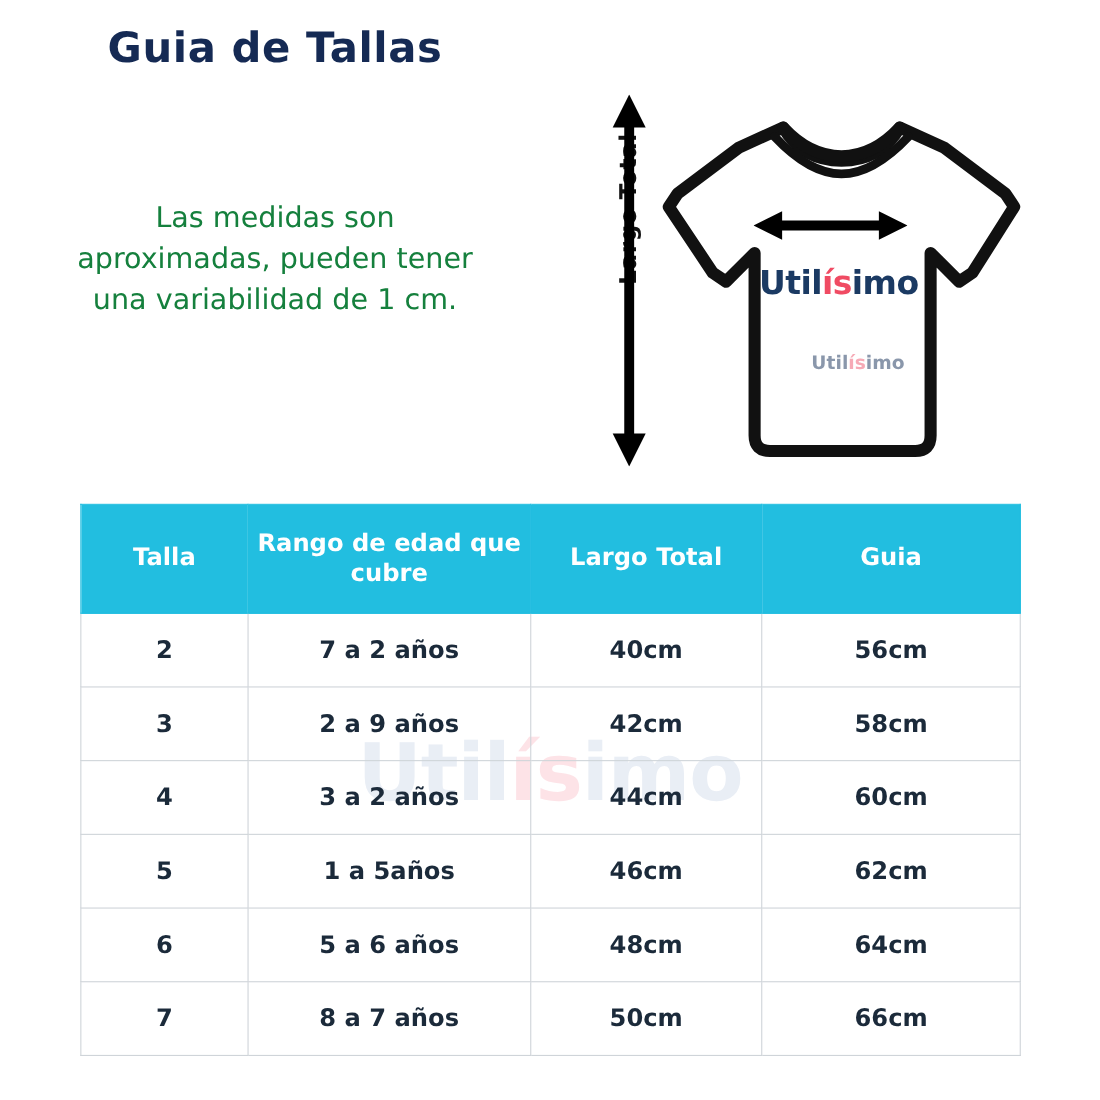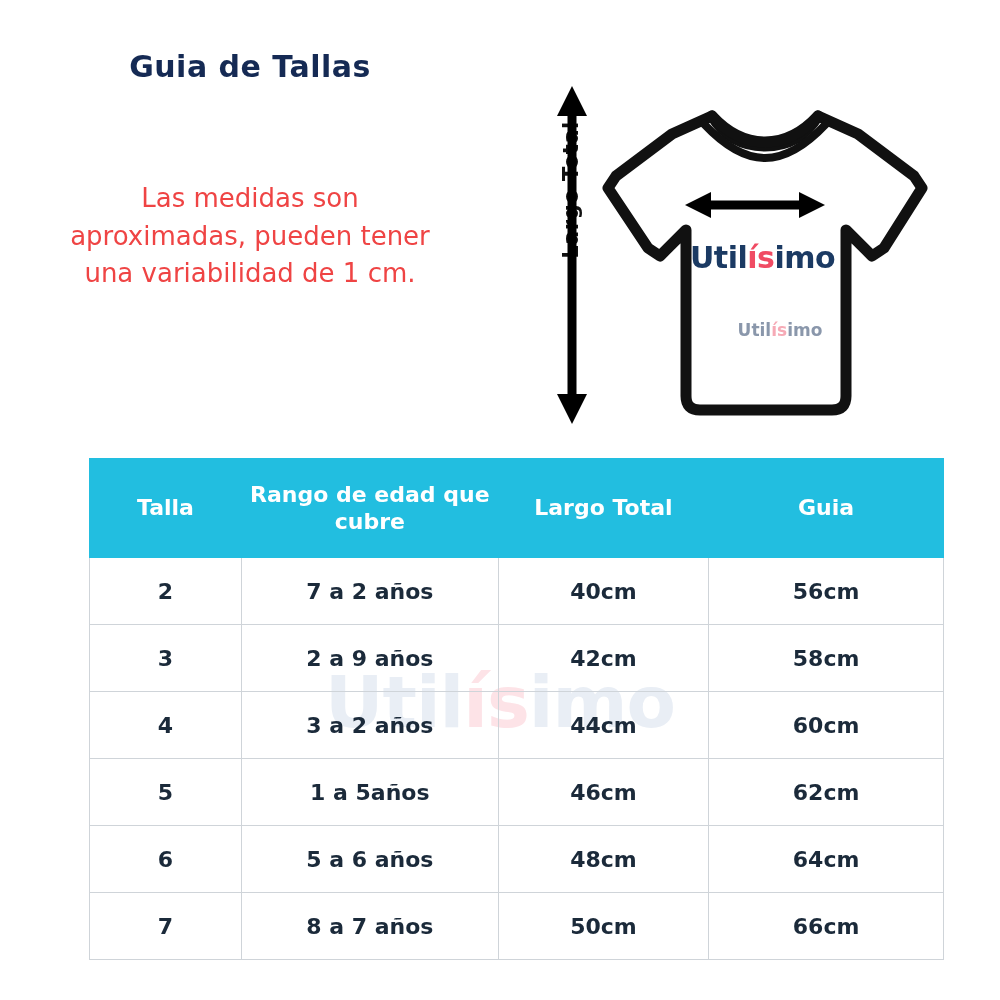--- a/index.html
+++ b/index.html
@@ -24,36 +24,36 @@
   .header {
     position: absolute;
     left: 0;
     top: 0;
     width: 500px;
     height: 440px;
   }
   .title {
     position: absolute;
     left: 60px;
-    top: 48px;
+    top: 20px;
     width: 380px;
     text-align: center;
     color: #152a54;
-    font-size: 30px;
+    font-size: 38px;
     font-weight: bold;
     line-height: 1.25;
     letter-spacing: 0.5px;
   }
   .subtitle {
     position: absolute;
     left: 55px;
     top: 180px;
     width: 390px;
     text-align: center;
-    color: #ef4444;
+    color: #15803d;
     font-size: 26px;
     line-height: 1.45;
     font-weight: 400;
   }
 
   
   .shirt-wrap {
     position: absolute;
     left: 495px;
     top: 70px;
@@ -131,21 +131,21 @@
     pointer-events: none;
     z-index: 3;
   }
   .watermark .w1 { color: #e9eef5; }
   .watermark .w2 { color: #fde3e7; }
   .watermark .w3 { color: #e9eef5; }
 
   
   .table {
     position: absolute;
-    left: 89px;
+    left: 73px;
     top: 458px;
     width: 855px;
     border-collapse: collapse;
     z-index: 5;
     background: transparent;
   }
   .table th, .table td {
     border: 1px solid #cfd4d9;
     text-align: center;
     color: #1b2a3a;

